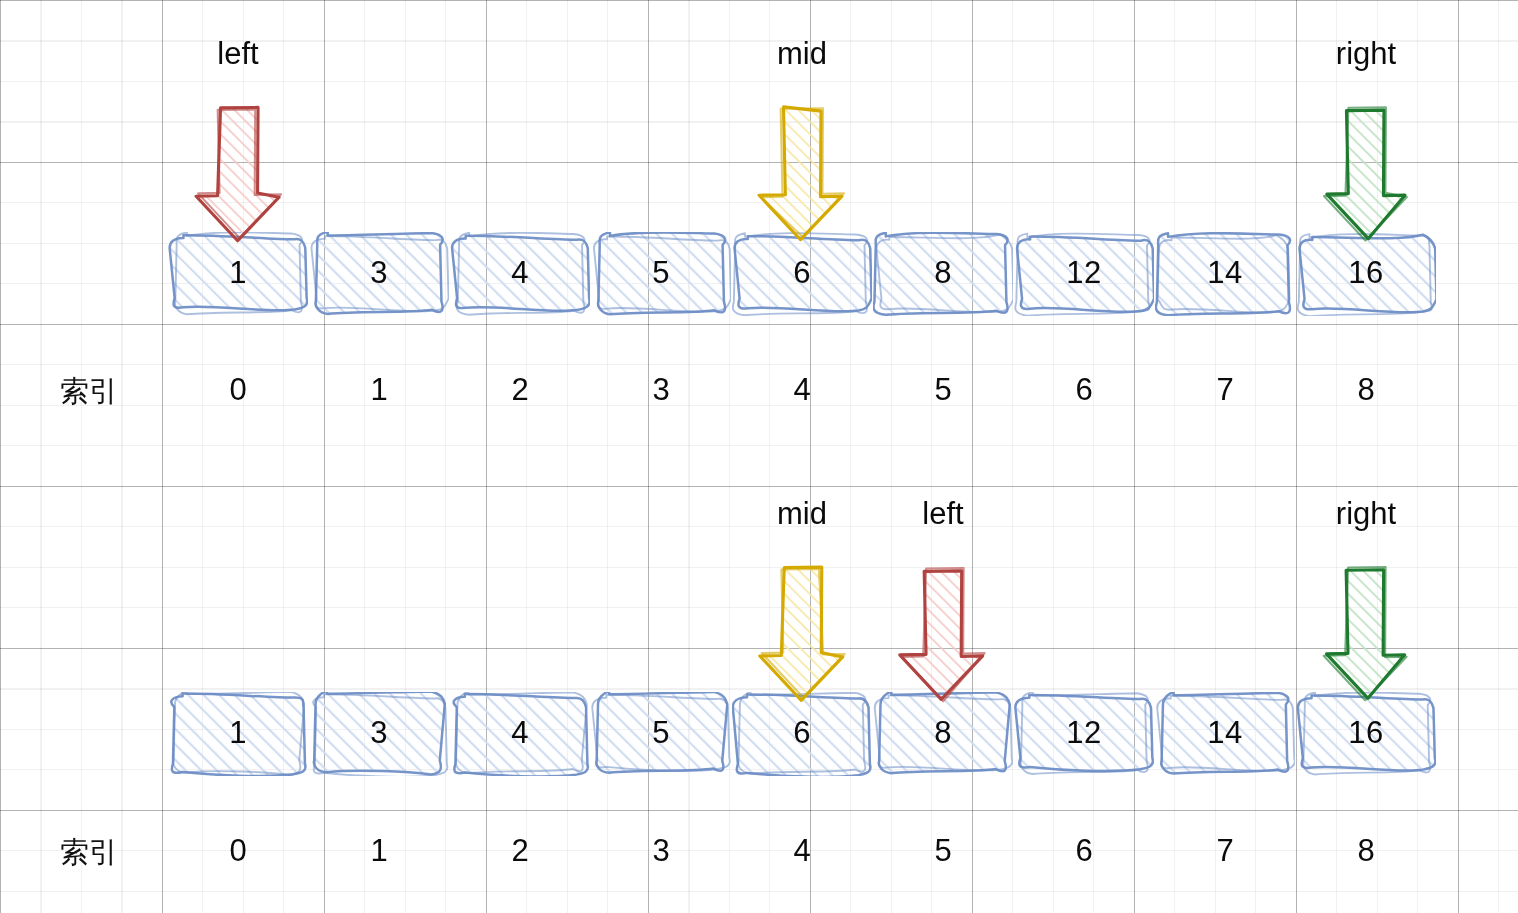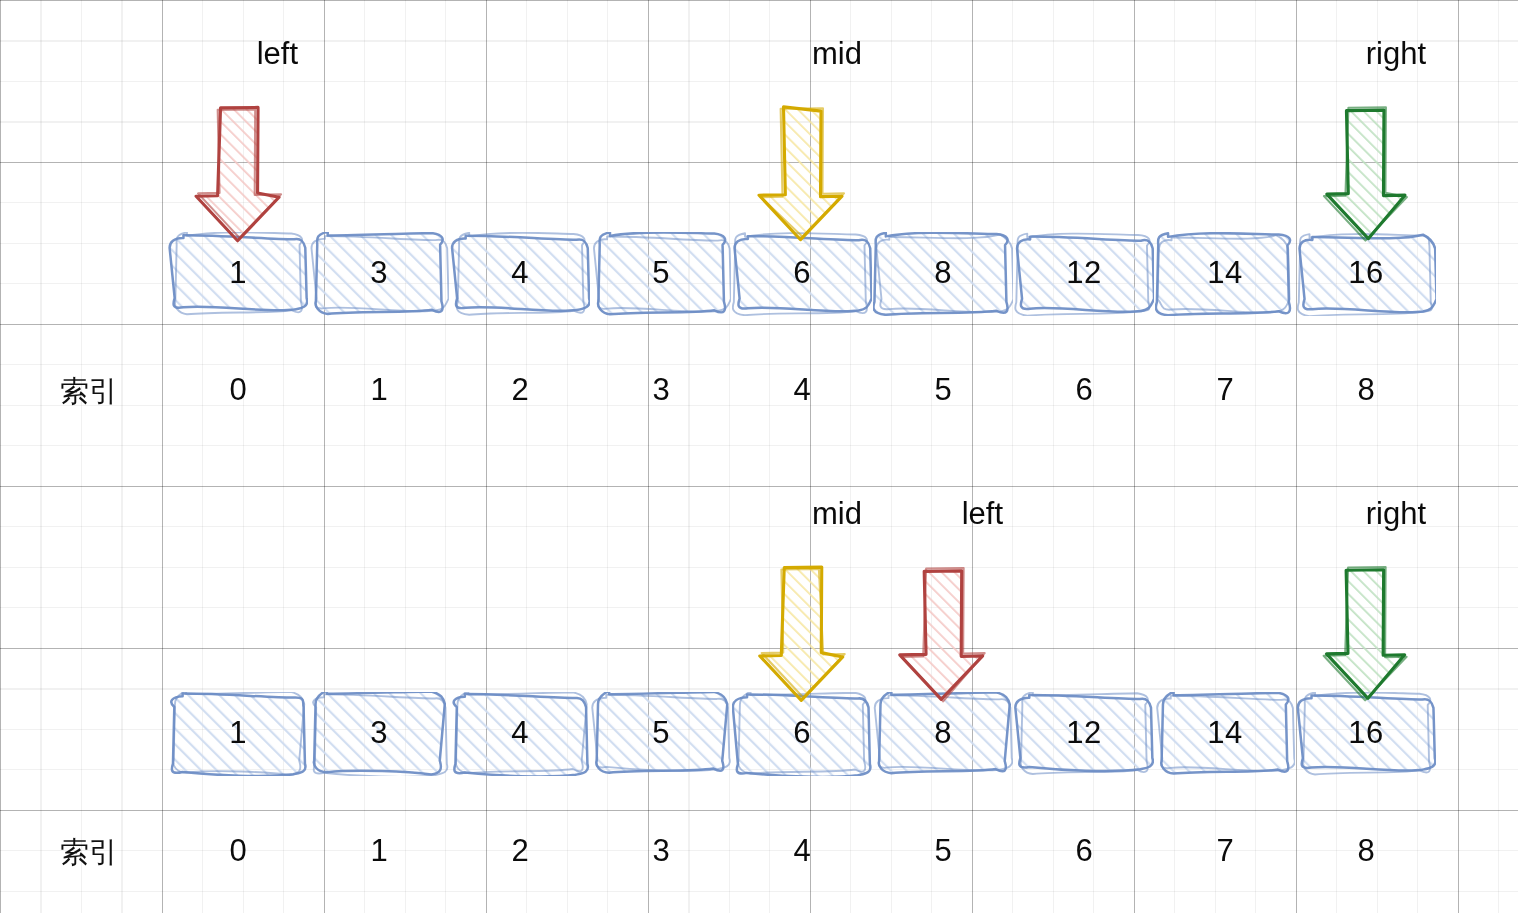--- a/index.html
+++ b/index.html
@@ -89,21 +89,21 @@
   
   .pointer {
     position: absolute;
     width: 120px;
   }
   .pointer .ptr-label {
     position: absolute;
     top: 0;
     left: 0;
     width: 120px;
-    text-align: right;
+    text-align: center;
     font-size: 31px;
     color: #0a0a0a;
     font-family: "Liberation Sans", sans-serif;
     white-space: nowrap;
   }
   .pointer .ptr-arrow {
     position: absolute;
     left: 0;
   }
 </style>

